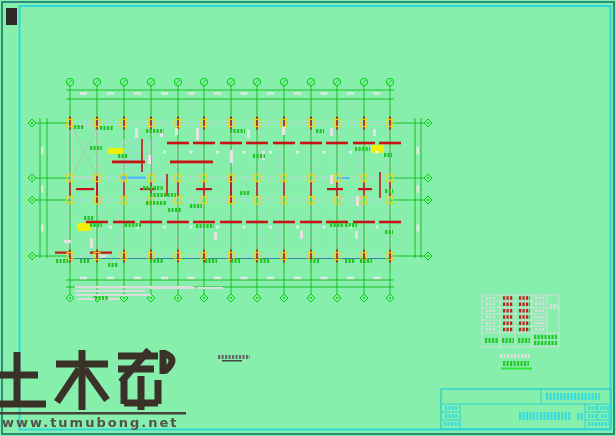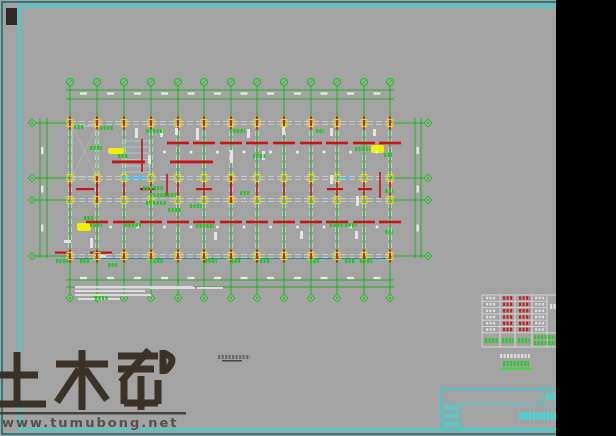--- a/index.html
+++ b/index.html
@@ -1,16 +1,16 @@
 <!DOCTYPE html>
 <html><head>
 <meta charset="utf-8">
 <style>
   html,body{margin:0;padding:0;background:#000;}
-  .sheet{position:relative;width:556px;height:436px;background:#a3a3a3;overflow:hidden;
+  .sheet{position:relative;width:616px;height:436px;background:#86efac;overflow:hidden;
          font-family:"DejaVu Sans",sans-serif;}
   #cad{position:absolute;left:0;top:0;}
   .wm-url{position:absolute;left:2px;top:415px;z-index:6;
           font-family:"DejaVu Sans",sans-serif;font-weight:bold;font-size:13px;
           letter-spacing:2px;color:#57504a;}
   .sr{position:absolute;width:0;height:0;overflow:hidden;color:transparent;}
 </style>
 </head>
 <body>
 

